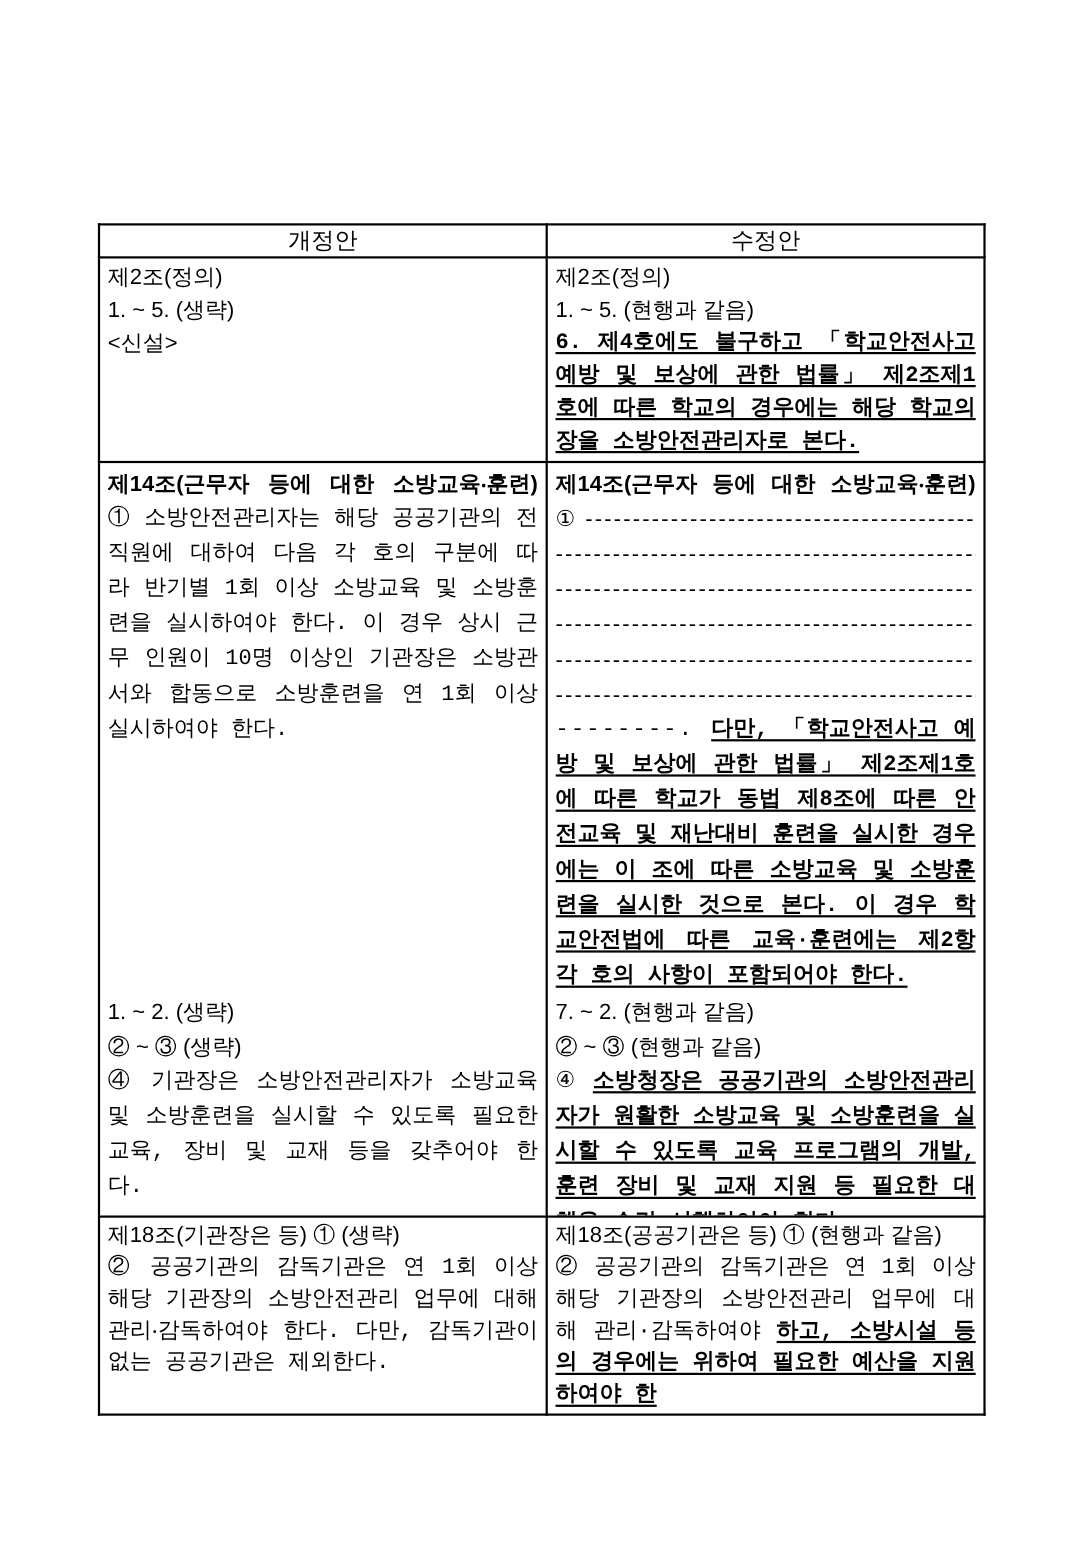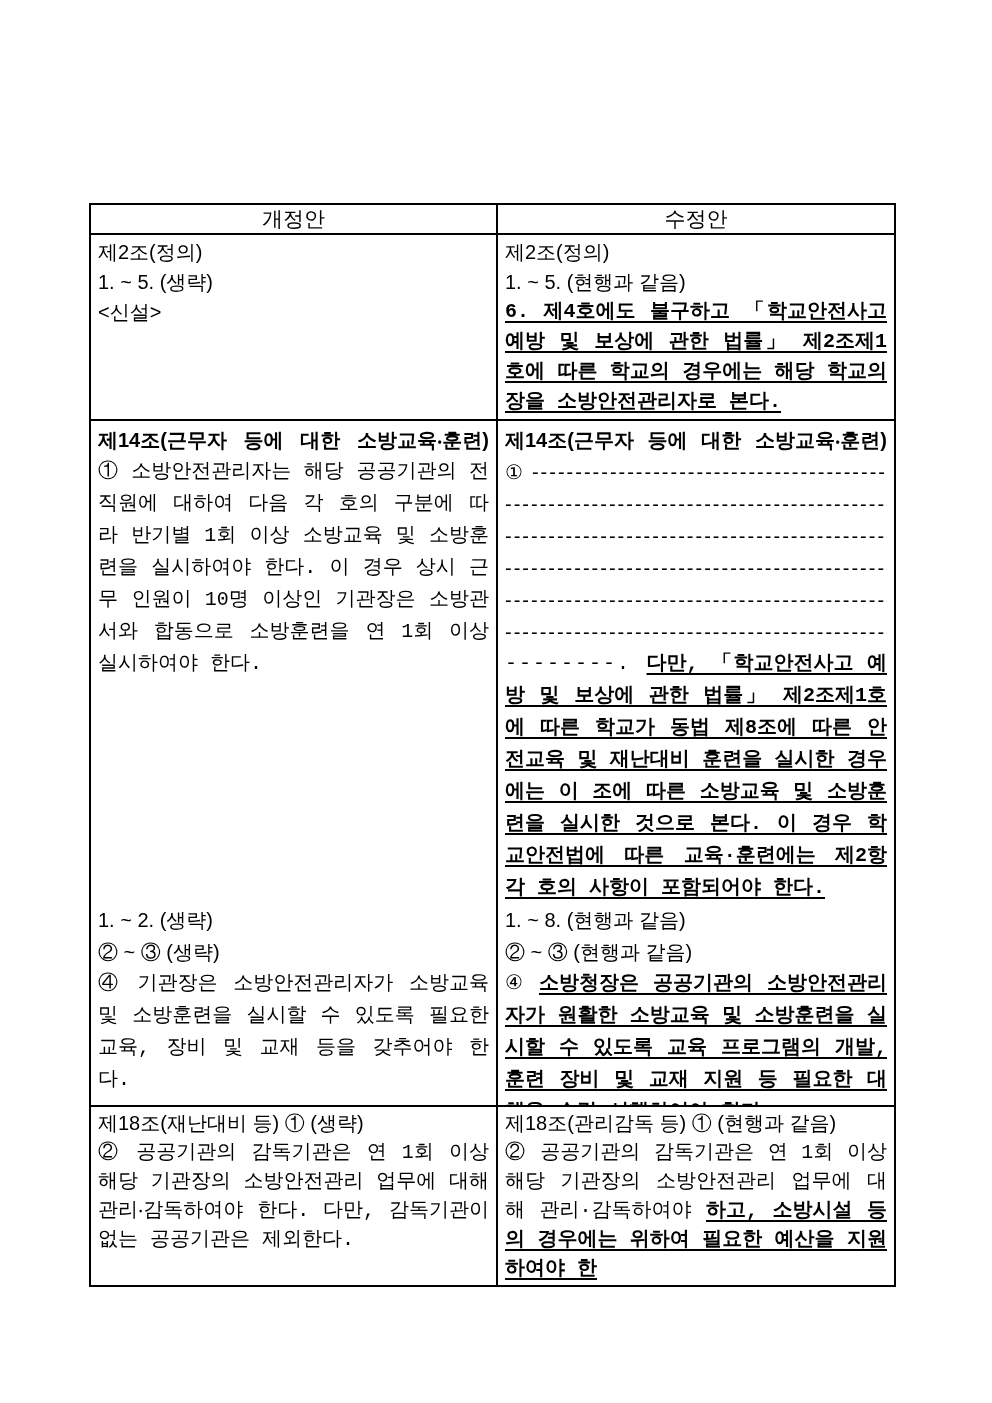--- a/index.html
+++ b/index.html
@@ -148,33 +148,33 @@
               <span class="dashfill">----------------------------------------------------------------------</span>
             </div>
             <div class="line dashline">----------------------------------------------------------------------</div>
             <div class="line dashline">----------------------------------------------------------------------</div>
             <div class="line dashline">----------------------------------------------------------------------</div>
             <div class="line dashline">----------------------------------------------------------------------</div>
             <div class="line dashline">----------------------------------------------------------------------</div>
             <p class="para just"><span class="dash-inline">--------. </span><span class="new">다만, 「학교안전사고 예방 및 보상에 관한 법률」 제2조제1호에 따른 학교가 동법 제8조에 따른 안전교육 및 재난대비 훈련을 실시한 경우에는 이 조에 따른 소방교육 및 소방훈련을 실시한 것으로 본다. 이 경우 학교안전법에 따른 교육·훈련에는 제2항 각 호의 사항이 포함되어야 한다.</span></p>
           </div>
           <div class="part2">
-            <div class="line">1. ~ 8. (현행과 같음)</div>
+            <div class="line">7. ~ 2. (현행과 같음)</div>
             <div class="line">② ~ ③ (현행과 같음)</div>
             <p class="para just"><span>④ </span><span class="new">소방청장은 공공기관의 소방안전관리자가 원활한 소방교육 및 소방훈련을 실시할 수 있도록 교육 프로그램의 개발, 훈련 장비 및 교재 지원 등 필요한 대책을 수립·시행하여야 한다.</span></p>
           </div>
         </div>
       </td>
     </tr>
 
     <tr>
       <td class="r3">
-        <div class="line">제18조(재난대비 등) ① (생략)</div>
+        <div class="line">제18조(기관장은 등) ① (생략)</div>
         <p class="para just">② 공공기관의 감독기관은 연 1회 이상 해당 기관장의 소방안전관리 업무에 대해 관리‧감독하여야 한다. 다만, 감독기관이 없는 공공기관은 제외한다.</p>
       </td>
       <td class="r3">
-        <div class="line">제18조(관리감독 등) ① (현행과 같음)</div>
+        <div class="line">제18조(공공기관은 등) ① (현행과 같음)</div>
         <p class="para just"><span>② 공공기관의 감독기관은 연 1회 이상 해당 기관장의 소방안전관리 업무에 대해 관리·감독하여야 </span><span class="new">하고, 소방시설 등의 경우에는 위하여 필요한 예산을 지원하여야 한</span></p>
       </td>
     </tr>
   </tbody>
     </table>
 </div>
 
 </body></html>

